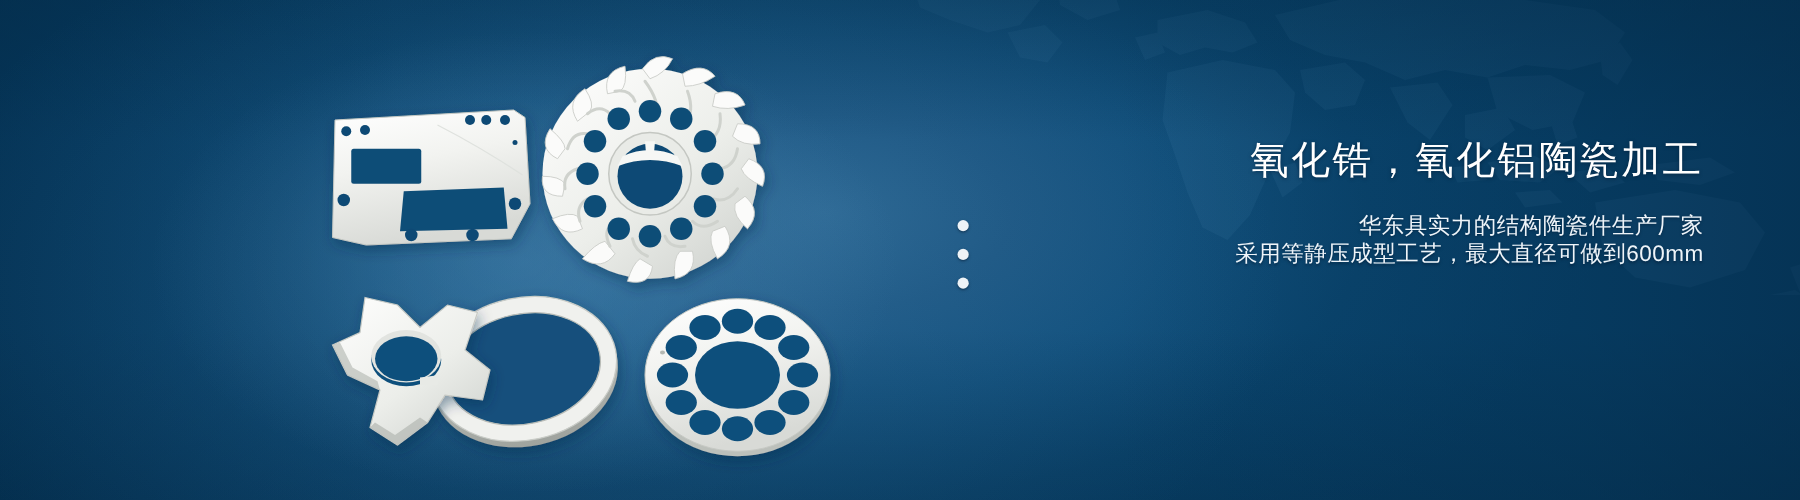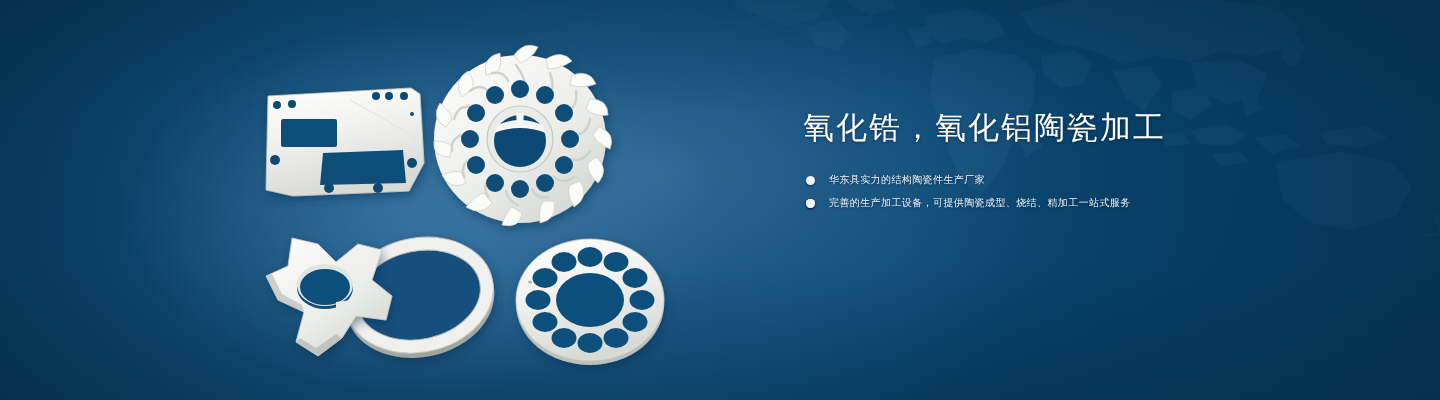--- a/index.html
+++ b/index.html
@@ -36,43 +36,44 @@
   }
   .worldmap svg{width:100%;height:100%;display:block;}
 
   
   .parts{position:absolute;left:0;top:0;width:720px;height:400px;}
   .parts svg{display:block;width:100%;height:100%;}
 
   
   .copy{
     position:absolute;
-    left:803px;top:108px;
+    left:763px;top:108px;
     width:600px;
+    text-align:right;
   }
   .headline{
     margin:0;
     font-size:31px;
     line-height:40px;
     font-weight:400;
     color:#ffffff;
     letter-spacing:2px;
     text-shadow:0 1px 3px rgba(0,22,44,.55);
     white-space:nowrap;
   }
   .bullets{
     list-style:none;
     margin:24px 0 0 0;
     padding:0;
   }
   .bullets li{
     position:relative;
     padding-left:26px;
     margin:0 0 7px 0;
-    font-size:10px;
+    font-size:18px;
     line-height:16px;
     color:#eef4f9;
     letter-spacing:.4px;
     white-space:nowrap;
     text-shadow:0 1px 2px rgba(0,22,44,.5);
   }
   .bullets li .dot{
     position:absolute;
     left:3px;top:4px;
     width:9px;height:9px;
@@ -296,24 +297,21 @@
 
   <div class="copy">
     <h1 class="headline">氧化锆，氧化铝陶瓷加工</h1>
     <ul class="bullets">
       <li>
         <span class="dot"></span>
         <span>华东具实力的结构陶瓷件生产厂家</span>
       </li>
       <li>
         <span class="dot"></span>
+        <span>采用等静压成型工艺，最大直径可做到600mm</span>
       </li>
       <li>
         <span class="dot"></span>
       </li>
-      <li>
-        <span class="dot"></span>
-        <span>完善的生产加工设备，可提供陶瓷成型、烧结、精加工一站式服务</span>
-      </li>
     </ul>
   </div>
 
 </div>
 
 </body></html>

